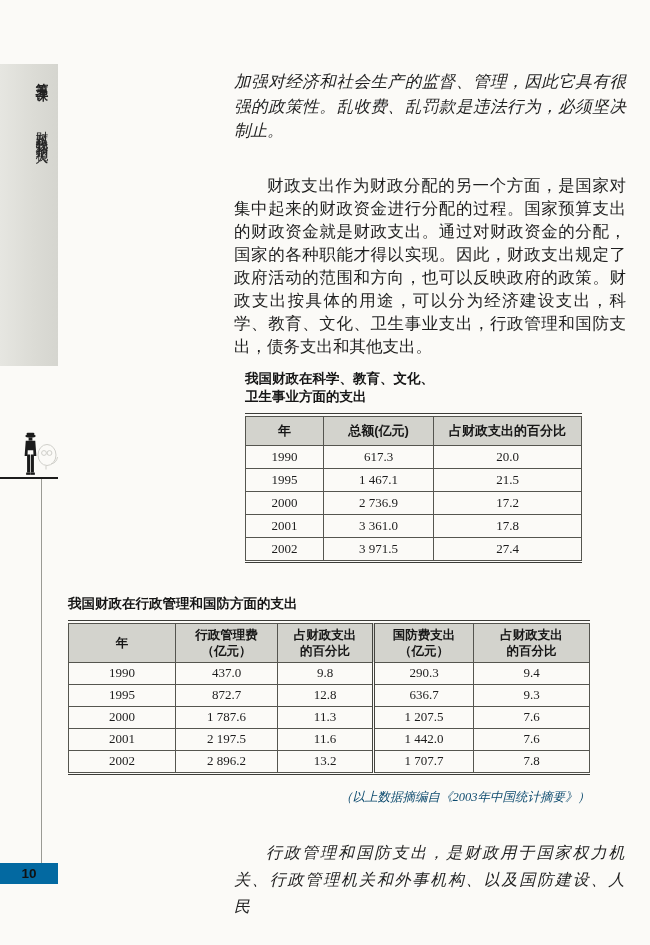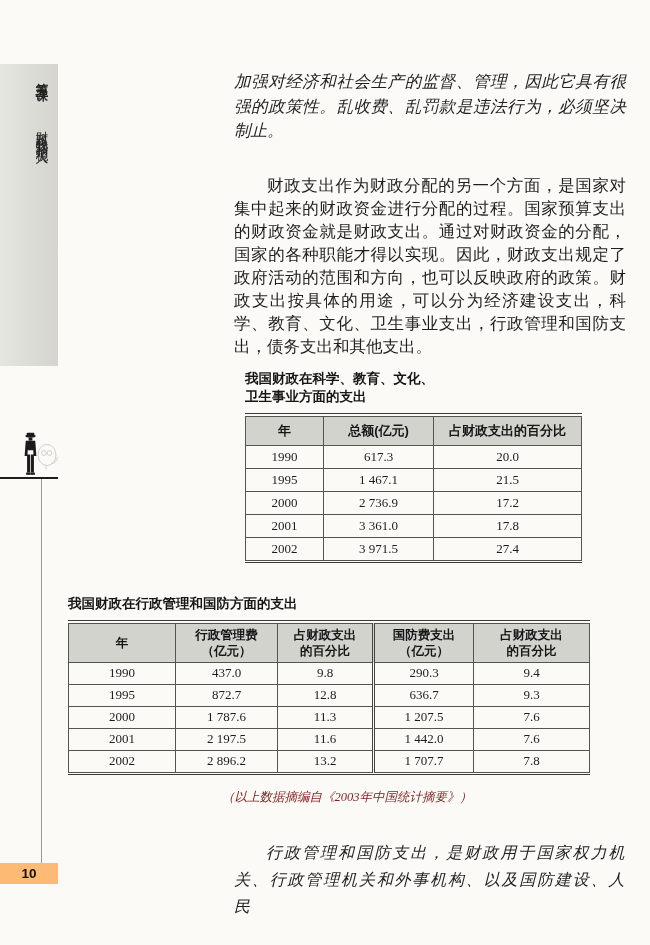--- a/index.html
+++ b/index.html
@@ -20,33 +20,33 @@
     font-family:"Liberation Sans","DejaVu Sans",sans-serif;
     font-size:12.5px;letter-spacing:3px;color:#222;
   }
   .v-text .lesson{margin-bottom:22px;font-weight:bold;}
   .officer{position:absolute;left:21px;top:431px;width:19px;height:47px;}
   .stamp{position:absolute;left:36px;top:443px;width:24px;height:27px;opacity:.5;}
   .hline{position:absolute;left:0;top:477px;width:58px;height:2px;background:#1c1c1c;}
   .vline{position:absolute;left:41px;top:479px;width:1px;height:384px;background:#9a9a94;}
   .pagenum{
     position:absolute;left:0;top:863px;width:58px;height:21px;
-    background:#fdba74;text-align:center;line-height:21px;
+    background:#0369a1;text-align:center;line-height:21px;
     font-family:"Liberation Sans","DejaVu Sans",sans-serif;
     font-size:13.5px;font-weight:600;color:#111;
   }
   
   .para{position:absolute;margin:12px;text-align:justify;}
   .p1{left:222px;top:58px;width:392px;font-size:16.5px;line-height:24.5px;font-style:italic;}
   .p2{left:222px;top:162px;width:392px;font-size:16.5px;line-height:23px;text-indent:2em;}
   .p3{left:222px;top:827px;width:392px;font-size:16px;line-height:27px;
       letter-spacing:1.5px;text-indent:2em;font-style:italic;}
   .source{
-    position:absolute;left:222px;top:789px;width:368px;
-    font-size:12.5px;font-style:italic;color:#7f1d1d;
+    position:absolute;left:222px;top:789px;width:368px;text-align:right;
+    font-size:12.5px;font-style:italic;color:#0c4a6e;
   }
   
   .tbl-title{
     position:absolute;font-weight:bold;
     font-family:"Liberation Sans","DejaVu Sans",sans-serif;
     font-size:13.5px;line-height:18px;color:#161616;
   }
   .t1t{left:245px;top:370px;width:337px;}
   .t2t{left:68px;top:595px;width:522px;}
   

